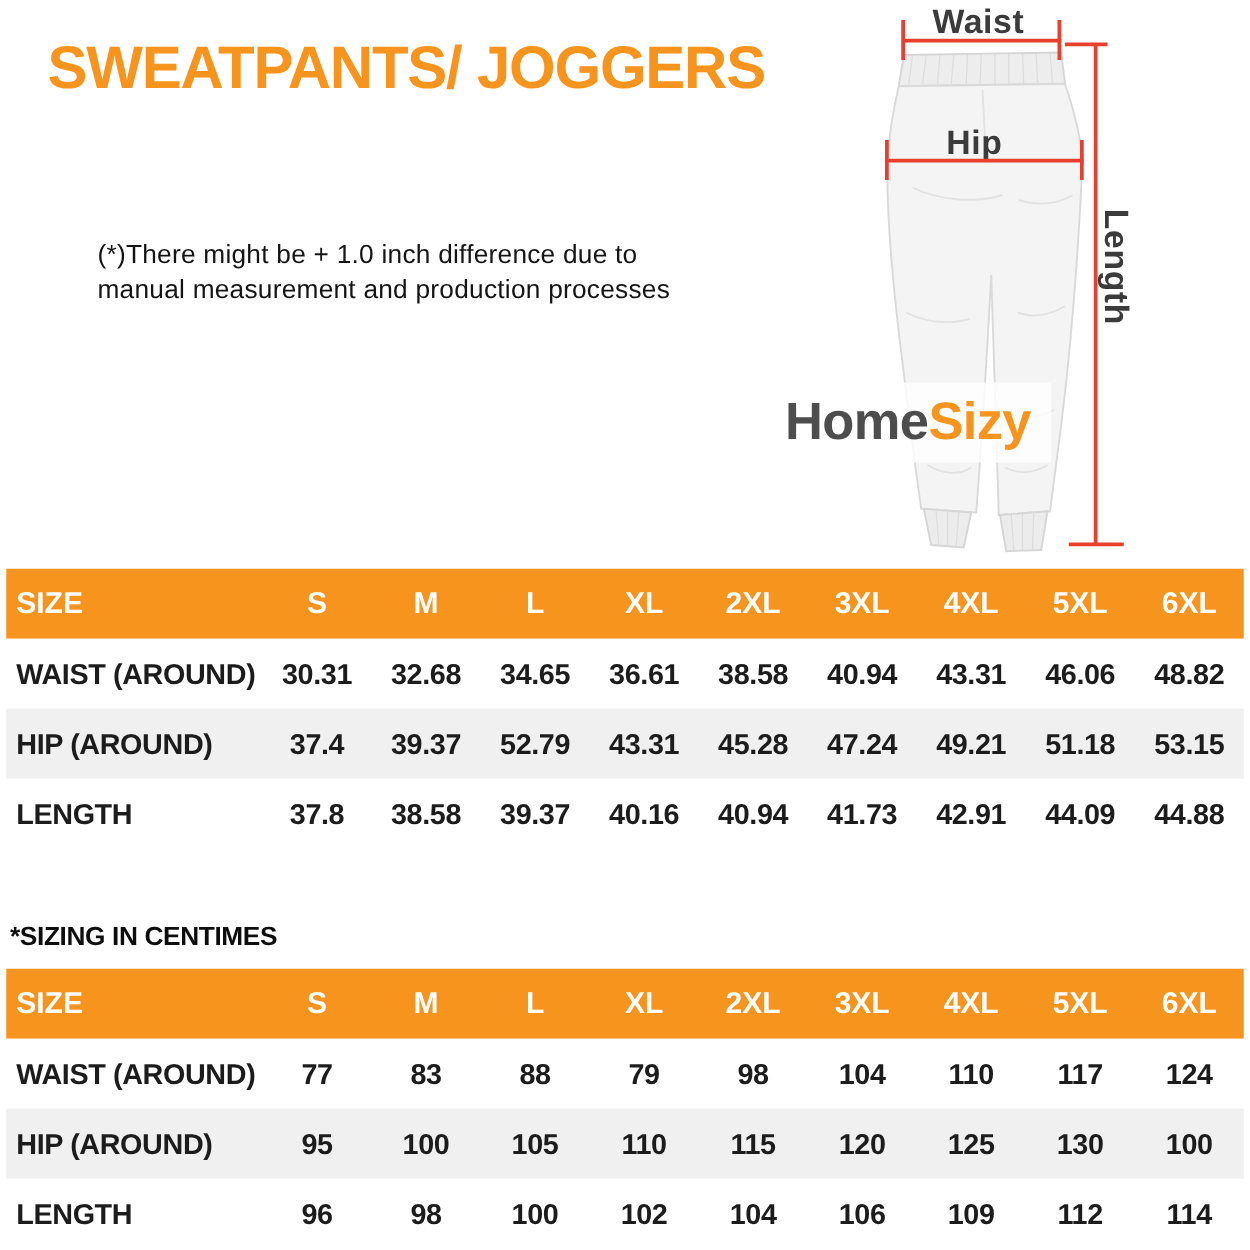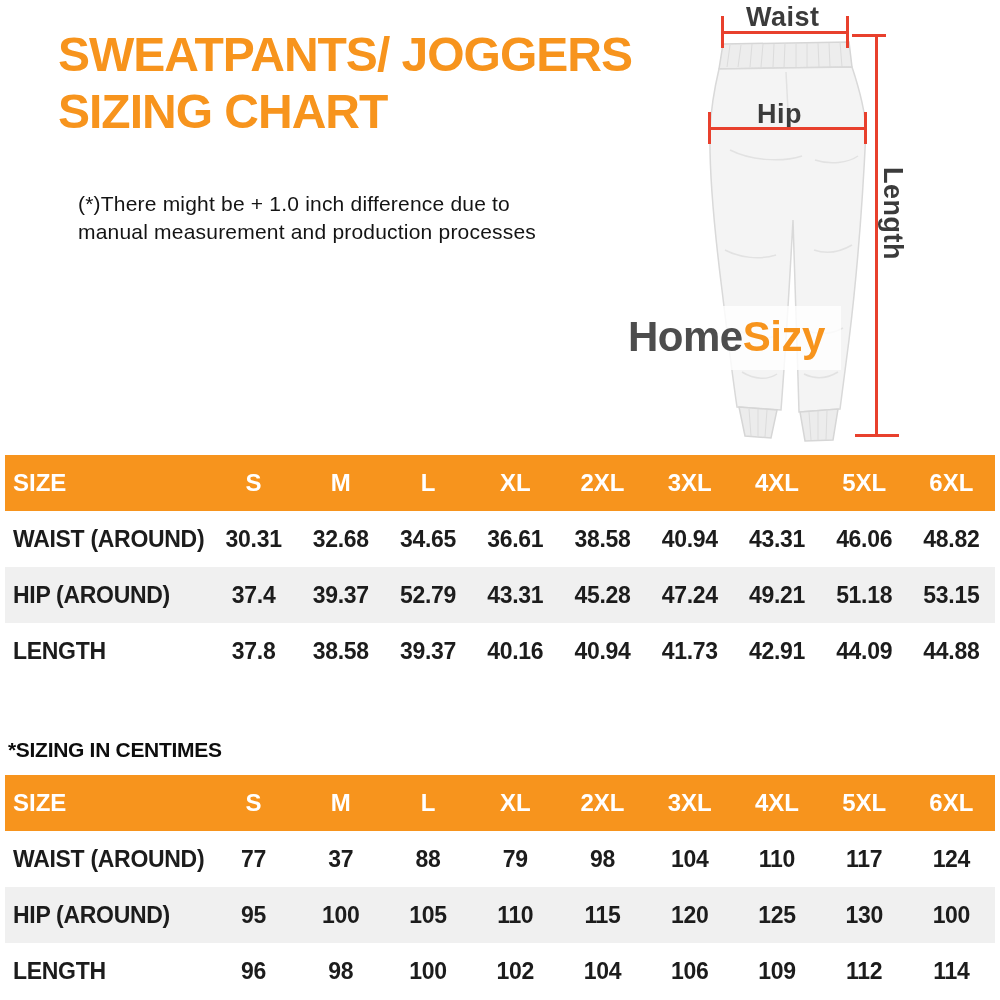--- a/index.html
+++ b/index.html
@@ -5,21 +5,21 @@
   html,body{margin:0;padding:0;background:#fff;}
   .canvas{
     position:relative;width:1000px;height:1000px;background:#ffffff;overflow:hidden;
     font-family:"Liberation Sans",sans-serif;
   }
   
   .page-title{
     position:absolute;left:38px;top:26px;margin:0;
     color:#f7941d;font-size:48px;font-weight:bold;line-height:57px;letter-spacing:-1px;
   }
-  .page-title span{display:block;margin-left:20px;}
+  .page-title span{display:block;}
   .disclaimer{
     position:absolute;left:42px;top:190px;margin:0;
     color:#141414;font-size:21px;font-weight:normal;line-height:28px;letter-spacing:0.2px;
   }
   .disclaimer span{display:block;margin-left:36px;}
   
   .figure{position:absolute;left:600px;top:0;width:400px;height:450px;}
   .figure svg{position:absolute;left:0;top:0;}
   .meas-label{position:absolute;color:#3b3b3b;font-weight:bold;font-size:27px;letter-spacing:0.5px;}
   .waist-label{left:746px;top:2px;}
@@ -51,21 +51,20 @@
     color:#0d0d0d;font-size:21px;font-weight:bold;letter-spacing:-0.3px;
   }
 </style>
 </head>
 <body>
 
 <div class="canvas">
 
   <h1 class="page-title">
     <span>SWEATPANTS/ JOGGERS</span>
-    <span>SIZING CHART</span>
   </h1>
 
   <p class="disclaimer">
     <span>(*)There might be + 1.0 inch difference due to</span>
     <span>manual measurement and production processes</span>
   </p>
 
   <div class="figure">
     <svg width="400" height="450" viewBox="0 0 400 450">
 
@@ -201,21 +200,21 @@
         <div class="cell">XL</div>
         <div class="cell">2XL</div>
         <div class="cell">3XL</div>
         <div class="cell">4XL</div>
         <div class="cell">5XL</div>
         <div class="cell">6XL</div>
       </div>
   <div class="trow">
         <div class="cell">WAIST (AROUND)</div>
         <div class="cell">77</div>
-        <div class="cell">37</div>
+        <div class="cell">83</div>
         <div class="cell">88</div>
         <div class="cell">79</div>
         <div class="cell">98</div>
         <div class="cell">104</div>
         <div class="cell">110</div>
         <div class="cell">117</div>
         <div class="cell">124</div>
       </div>
       <div class="trow striped">
         <div class="cell">HIP (AROUND)</div>

